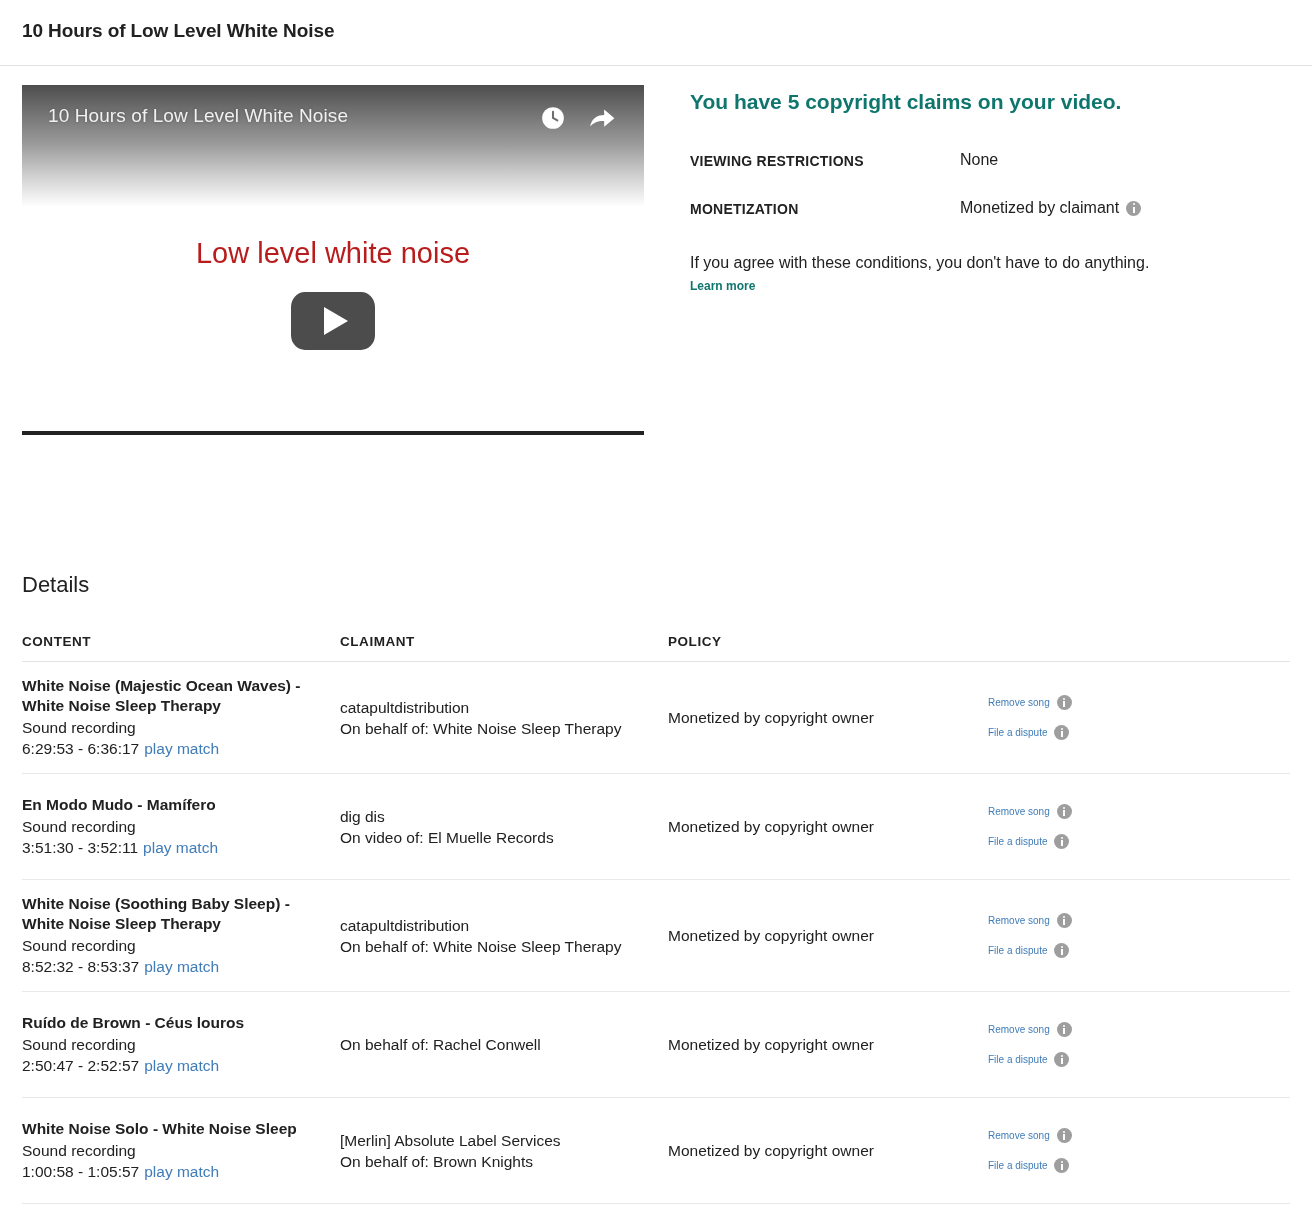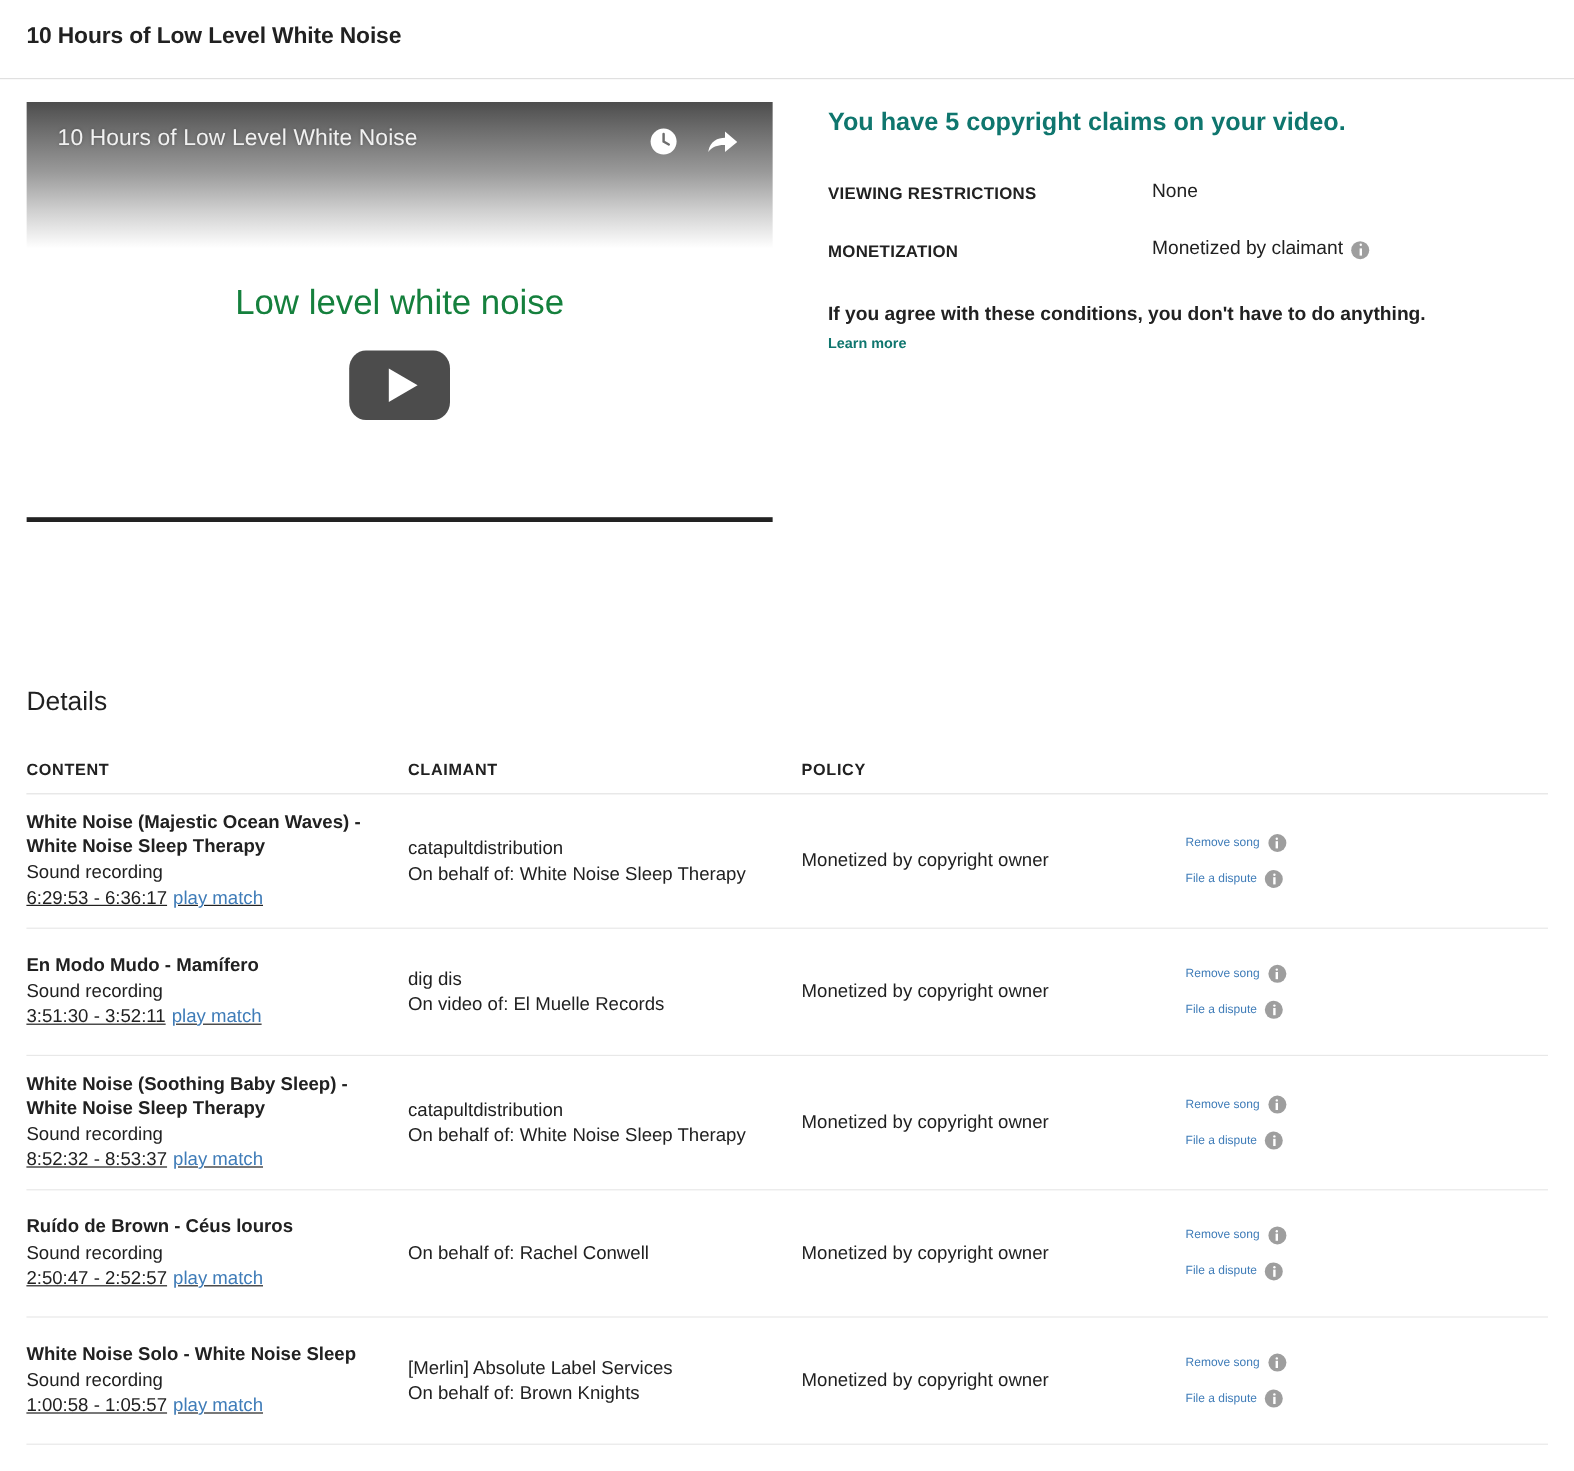--- a/index.html
+++ b/index.html
@@ -62,21 +62,21 @@
     display: flex;
     align-items: center;
     gap: 22px;
   }
   .icon-btn { display: block; line-height: 0; }
   .player-thumb-text {
     position: absolute;
     left: 0; right: 0; top: 152px;
     text-align: center;
     font-size: 29px;
-    color: #15803d;
+    color: #b91c1c;
     font-family: "Liberation Sans", sans-serif;
   }
   .play-btn {
     position: absolute;
     left: 50%; top: 236px;
     transform: translate(-50%, -50%);
     width: 84px; height: 58px;
     background: #4c4c4c;
     border-radius: 14px/15px;
     display: flex; align-items: center; justify-content: center;
@@ -115,21 +115,21 @@
   .claims-value {
     font-size: 16px;
     color: #212121;
     display: flex;
     align-items: center;
     gap: 7px;
   }
   .claims-note {
     margin-top: 37px;
     font-size: 16px;
-    font-weight: bold;
+    font-weight: normal;
     color: #212121;
   }
   .learn-more {
     display: inline-block;
     margin-top: 7px;
     color: #0f766e;
     font-size: 12px;
     text-decoration: none;
     cursor: pointer;
     font-weight: bold;
@@ -204,21 +204,20 @@
   .content-type {
     font-size: 15.5px;
     color: #212121;
     line-height: 21px;
     margin-top: 1px;
   }
   .content-time-line {
     font-size: 15.5px;
     color: #212121;
     line-height: 21px;
-    text-decoration: underline;
   }
   .play-match {
     color: #3f7cb8;
     cursor: pointer;
     text-decoration: none;
     margin-left: 5px;
   }
   .claimant-name, .claimant-behalf {
     font-size: 15.5px;
     color: #212121;

